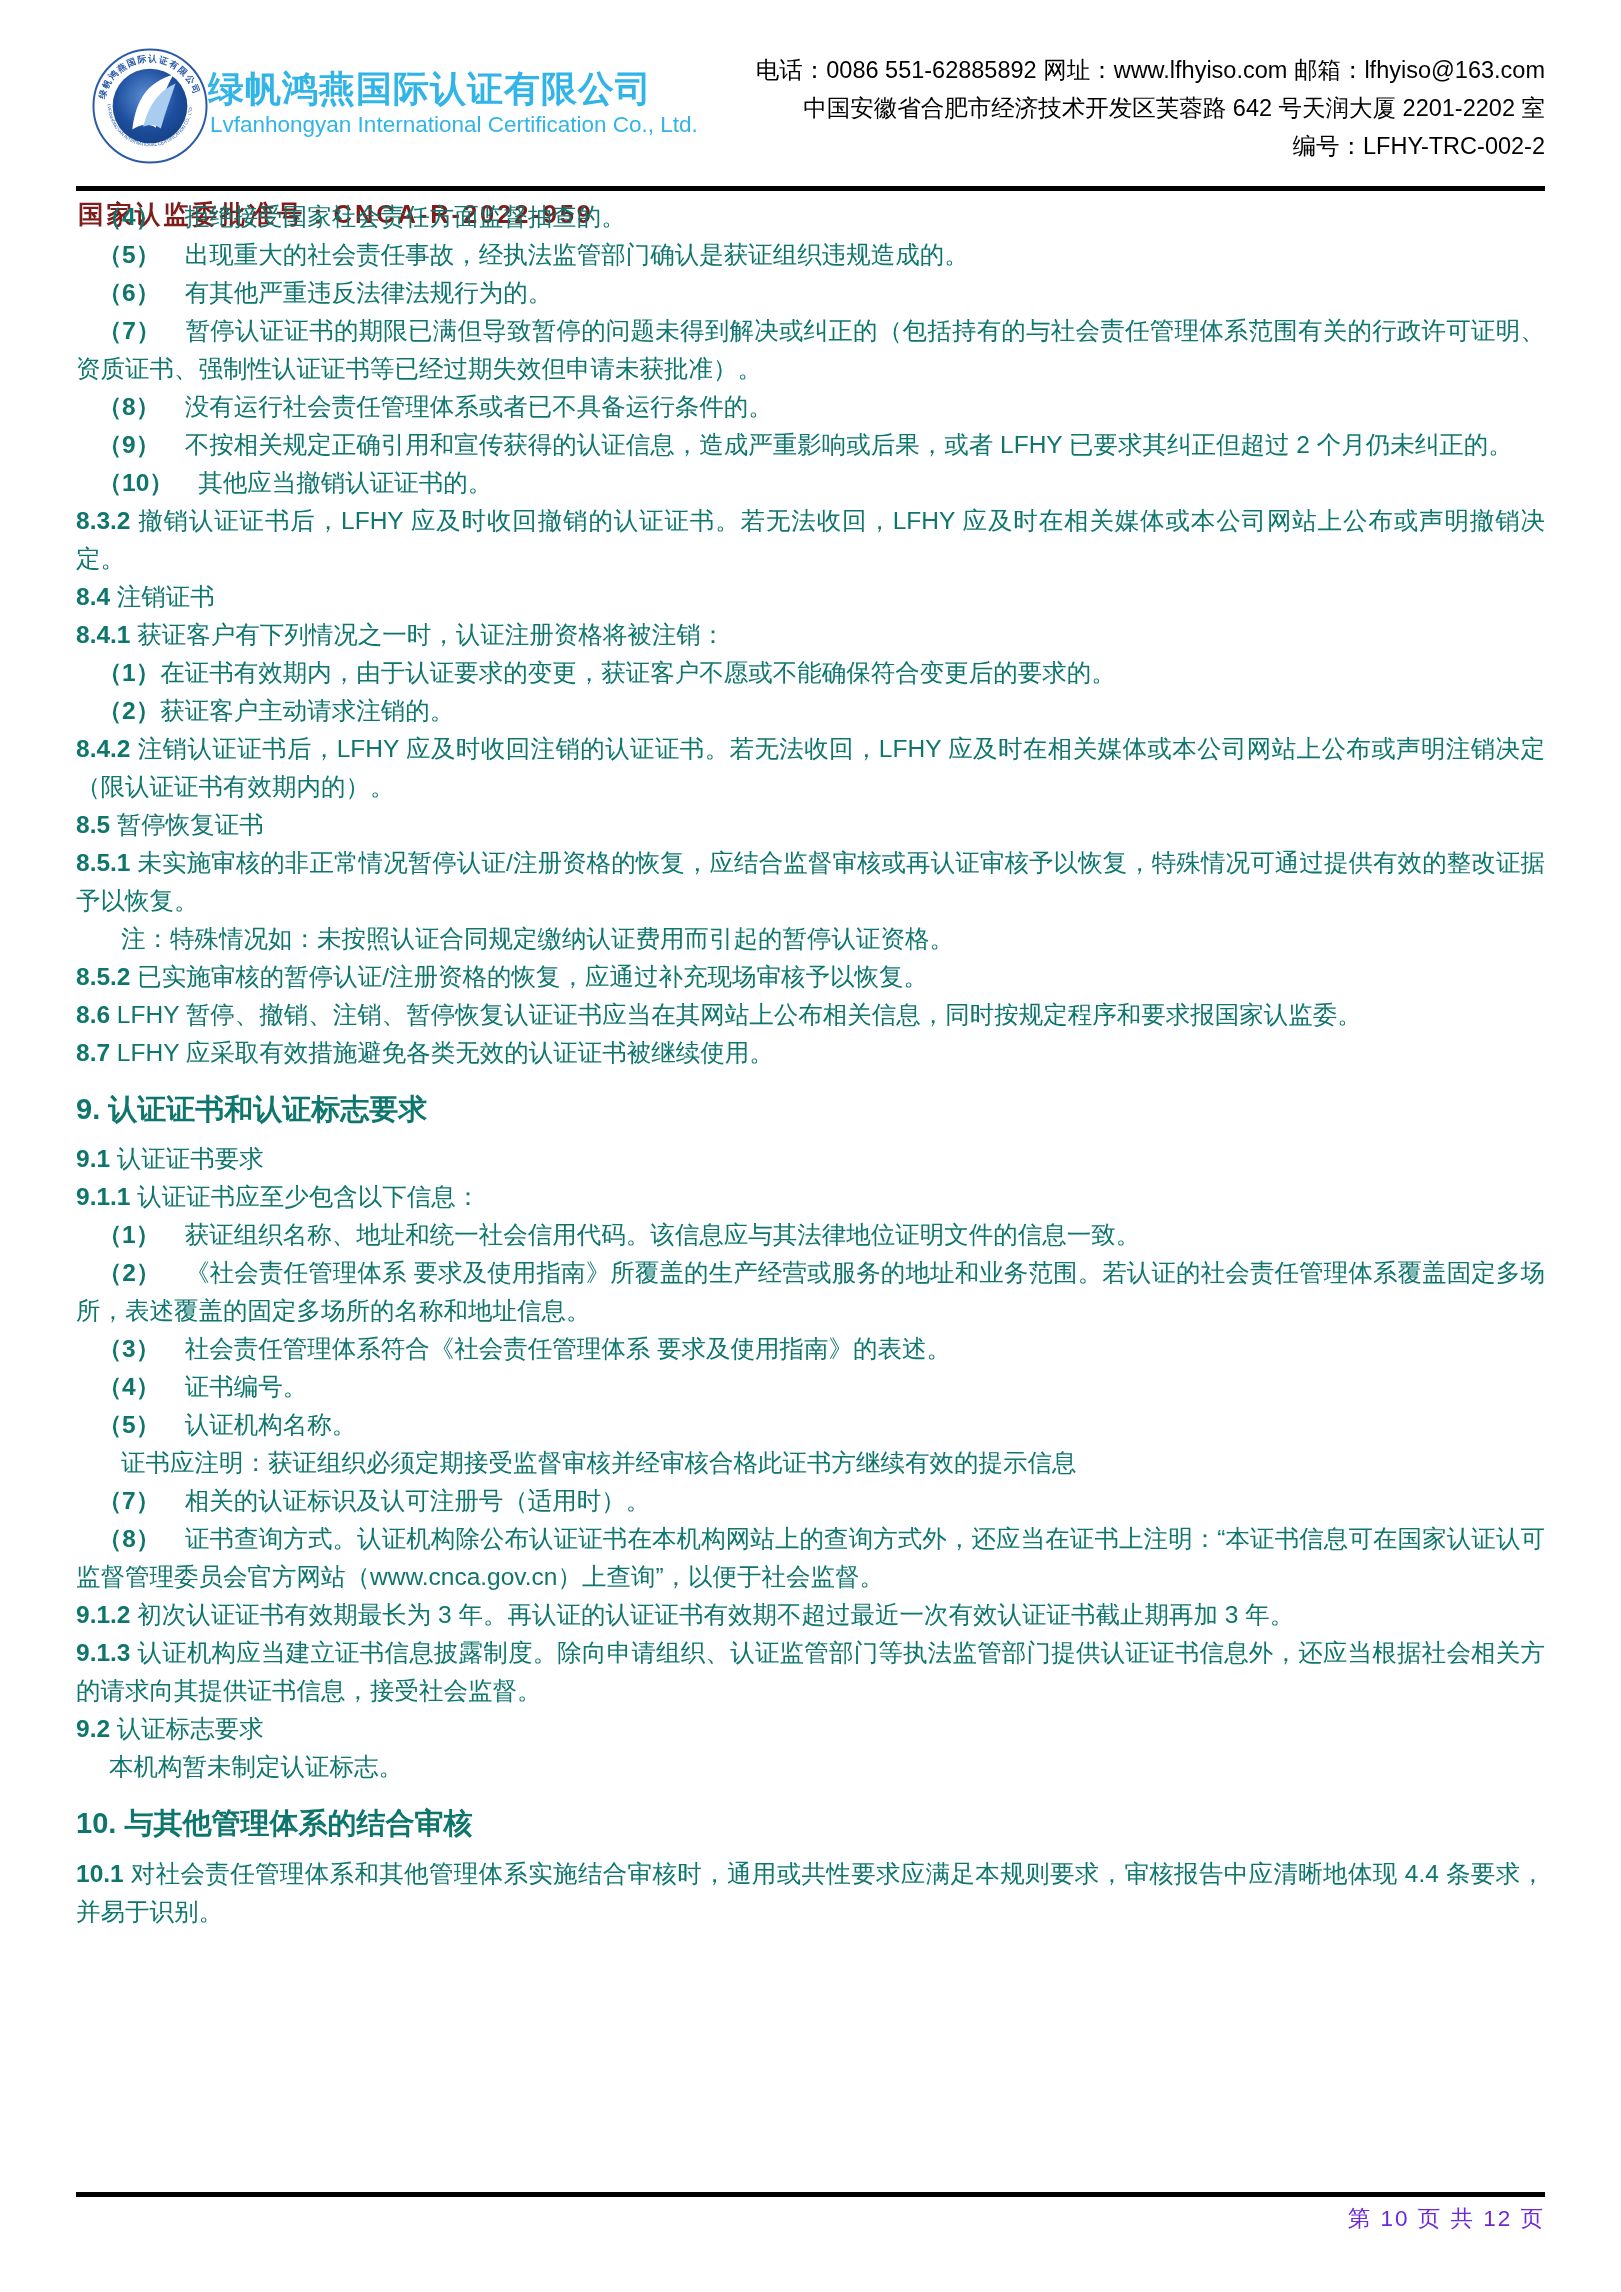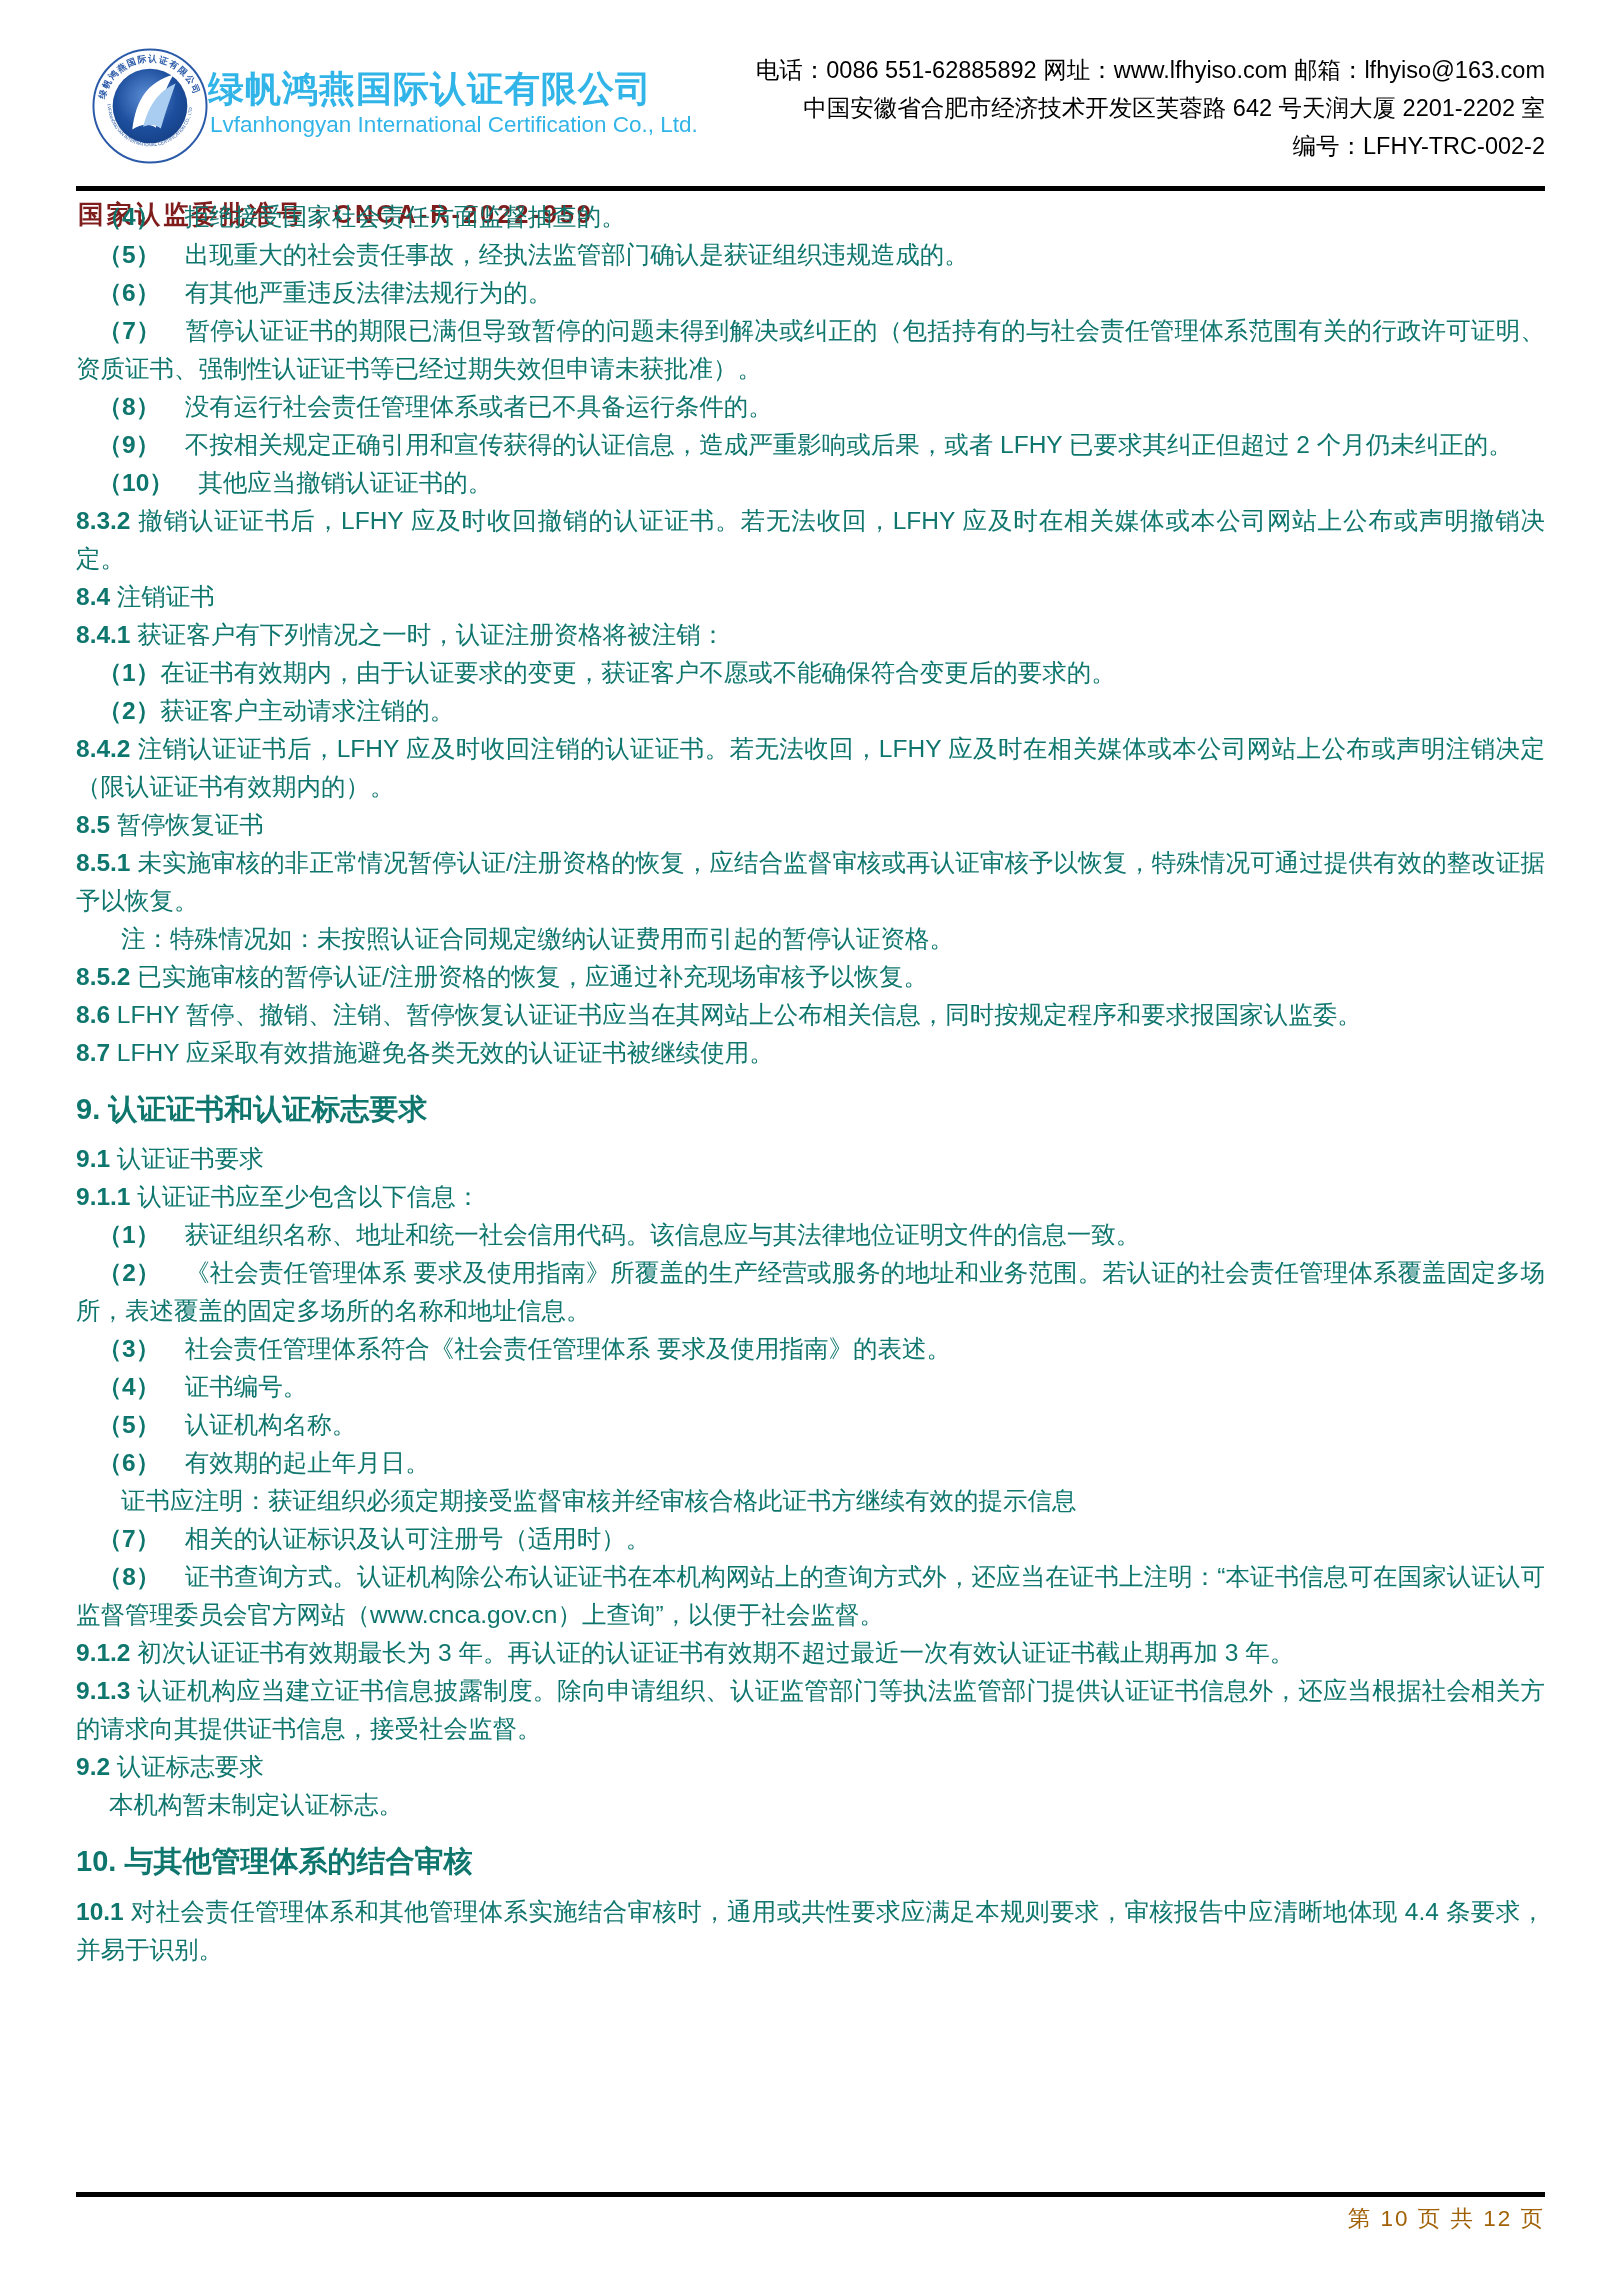--- a/index.html
+++ b/index.html
@@ -52,21 +52,21 @@
     font-size:29px;font-weight:bold;line-height:45px;
     margin:14.7px 0 8.8px 0;text-indent:0;
   }
   .heading .pnum{font-weight:bold;}
   
   .footer-rule{
     position:absolute;left:76px;right:76px;top:2192px;height:4.9px;background:#000;
   }
   .page-number{
     position:absolute;right:76px;top:2203px;
-    font-size:22.5px;color:#a16207;letter-spacing:2px;
+    font-size:22.5px;color:#6d28d9;letter-spacing:2px;
   }
 </style>
 </head>
 <body>
 
 <div class="page">
 
   <div class="header">
 
     <div class="logo">
@@ -127,21 +127,20 @@
       <p class="para plain"><span class="pnum">8.6</span><span> LFHY 暂停、撤销、注销、暂停恢复认证证书应当在其网站上公布相关信息，同时按规定程序和要求报国家认监委。</span></p>
       <p class="para plain"><span class="pnum">8.7</span><span> LFHY 应采取有效措施避免各类无效的认证证书被继续使用。</span></p>
       <p class="para heading"><span class="pnum">9.</span><span> 认证证书和认证标志要求</span></p>
       <p class="para plain"><span class="pnum">9.1</span><span> 认证证书要求</span></p>
       <p class="para plain"><span class="pnum">9.1.1</span><span> 认证证书应至少包含以下信息：</span></p>
       <p class="para item"><span class="pnum">（1）</span><span>　获证组织名称、地址和统一社会信用代码。该信息应与其法律地位证明文件的信息一致。</span></p>
       <p class="para item"><span class="pnum">（2）</span><span>　《社会责任管理体系 要求及使用指南》所覆盖的生产经营或服务的地址和业务范围。若认证的社会责任管理体系覆盖固定多场所，表述覆盖的固定多场所的名称和地址信息。</span></p>
       <p class="para item"><span class="pnum">（3）</span><span>　社会责任管理体系符合《社会责任管理体系 要求及使用指南》的表述。</span></p>
       <p class="para item"><span class="pnum">（4）</span><span>　证书编号。</span></p>
       <p class="para item"><span class="pnum">（5）</span><span>　认证机构名称。</span></p>
-      <p class="para item"><span class="pnum">（6）</span><span>　有效期的起止年月日。</span></p>
       <p class="para note"><span>证书应注明：获证组织必须定期接受监督审核并经审核合格此证书方继续有效的提示信息</span></p>
       <p class="para item"><span class="pnum">（7）</span><span>　相关的认证标识及认可注册号（适用时）。</span></p>
       <p class="para item"><span class="pnum">（8）</span><span>　证书查询方式。认证机构除公布认证证书在本机构网站上的查询方式外，还应当在证书上注明：“本证书信息可在国家认证认可监督管理委员会官方网站（www.cnca.gov.cn）上查询”，以便于社会监督。</span></p>
       <p class="para plain"><span class="pnum">9.1.2</span><span> 初次认证证书有效期最长为 3 年。再认证的认证证书有效期不超过最近一次有效认证证书截止期再加 3 年。</span></p>
       <p class="para plain"><span class="pnum">9.1.3</span><span> 认证机构应当建立证书信息披露制度。除向申请组织、认证监管部门等执法监管部门提供认证证书信息外，还应当根据社会相关方的请求向其提供证书信息，接受社会监督。</span></p>
       <p class="para plain"><span class="pnum">9.2</span><span> 认证标志要求</span></p>
       <p class="para indent"><span>本机构暂未制定认证标志。</span></p>
       <p class="para heading"><span class="pnum">10.</span><span> 与其他管理体系的结合审核</span></p>
       <p class="para plain"><span class="pnum">10.1</span><span> 对社会责任管理体系和其他管理体系实施结合审核时，通用或共性要求应满足本规则要求，审核报告中应清晰地体现 4.4 条要求，并易于识别。</span></p>
     </div>

